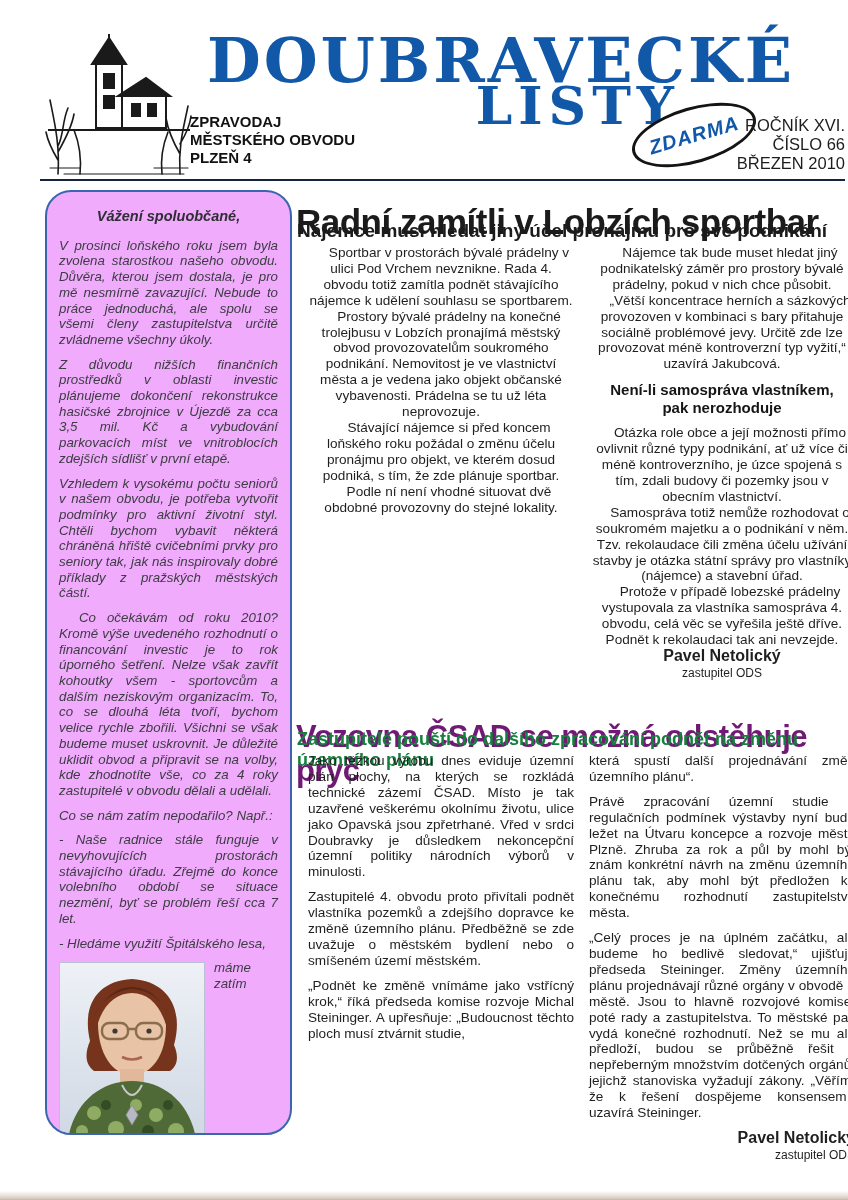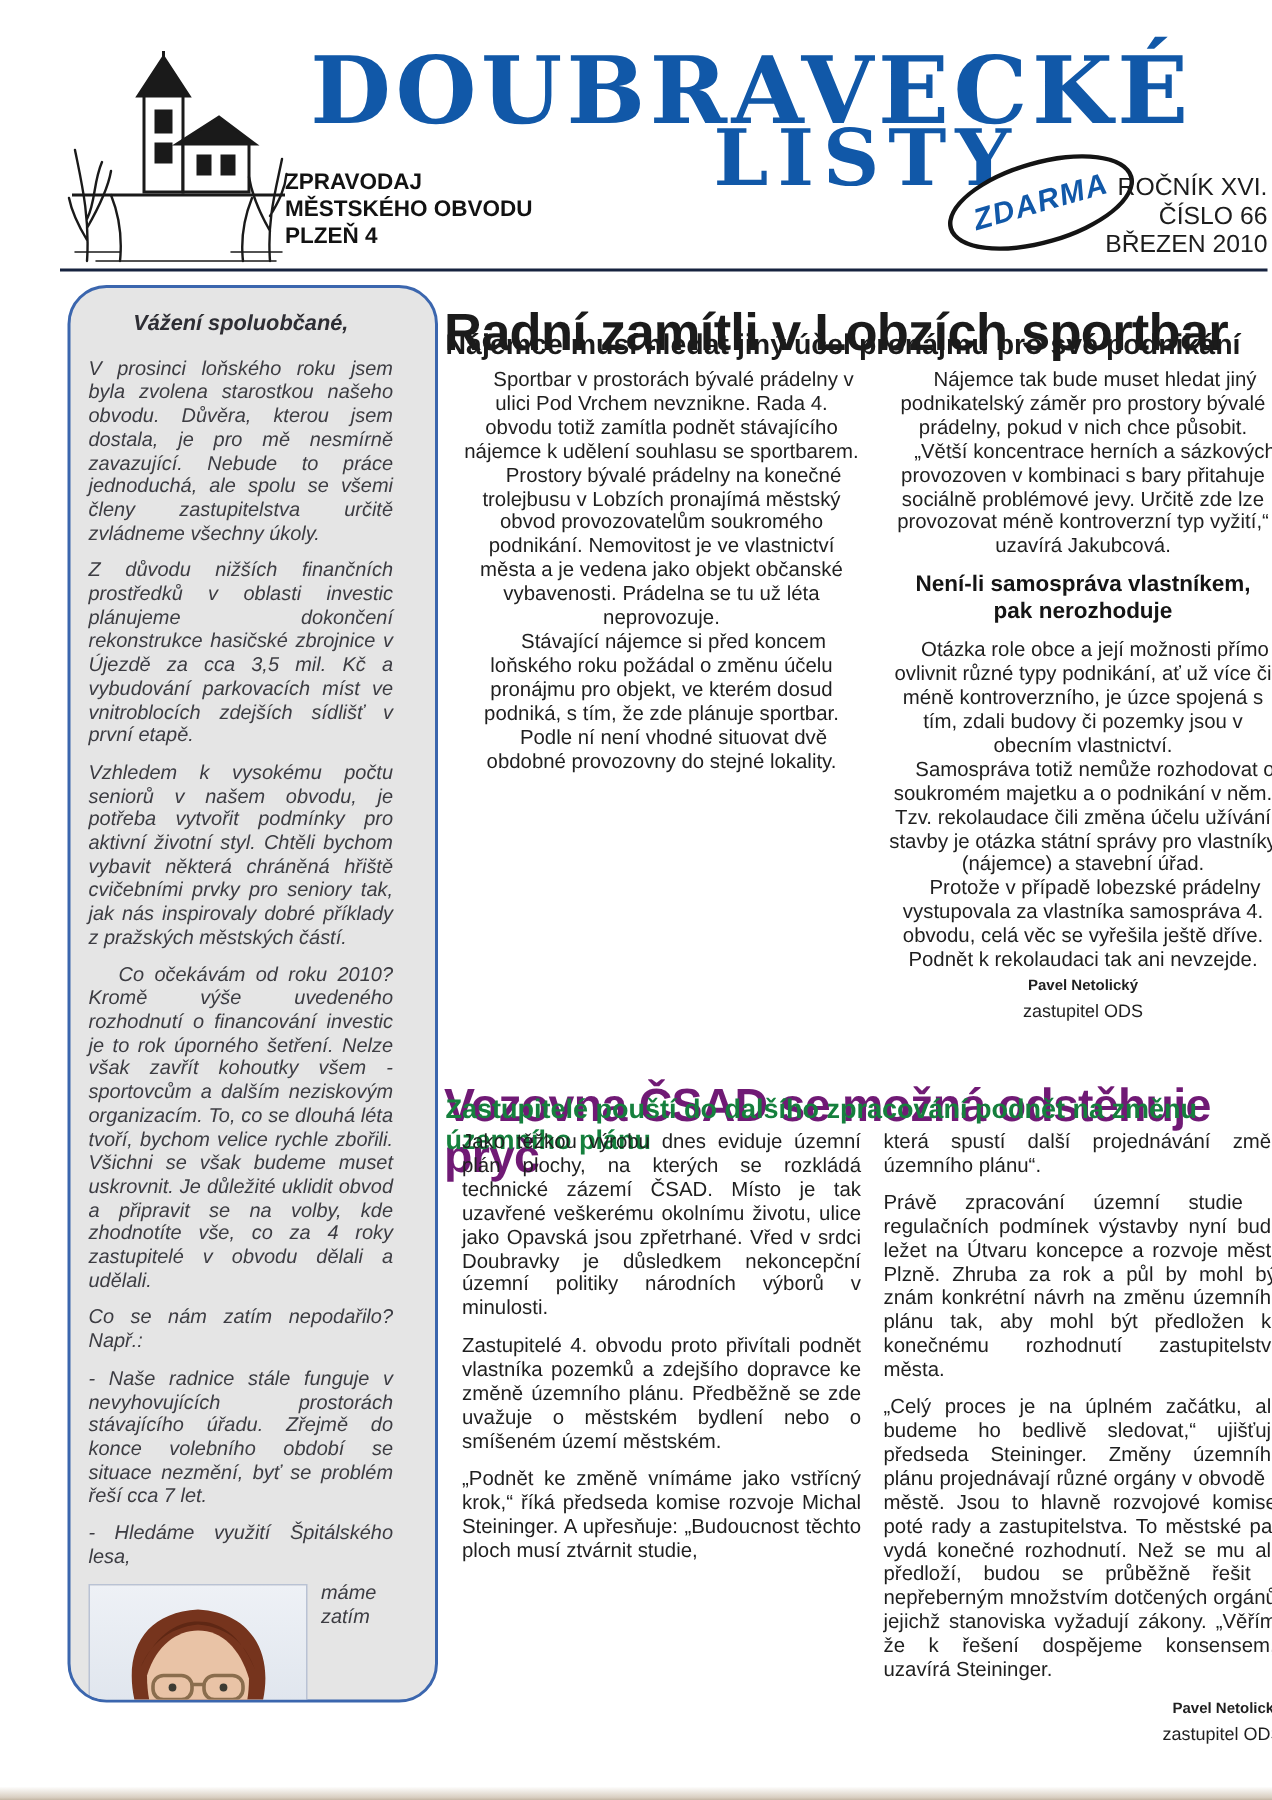--- a/index.html
+++ b/index.html
@@ -32,21 +32,21 @@
   }
   .issue{
     position:absolute;right:3px;top:116px;width:130px;text-align:right;
     font-size:16.5px;line-height:19px;color:#1d1d1d;
   }
   .mast-rule{position:absolute;left:40px;top:179px;width:805px;height:2px;background:#16233f;}
   
   .letterbox{
     position:absolute;left:45px;top:190px;width:247px;height:945px;
     box-sizing:border-box;border:2.5px solid #3b66ae;border-radius:26px;
-    background:#e5e5e5;padding:13px 28px 10px 12px;overflow:hidden;
+    background:#f0abfc;padding:13px 12px 10px 12px;overflow:hidden;
     font-style:italic;font-size:13.3px;line-height:15.7px;color:#3c3c42;
   }
   .letterbox .salut{font-weight:bold;text-align:center;font-size:14.5px;margin:4px 0 13px 0;color:#2e2e34;}
   .letterbox p{margin:0 0 9px 0;text-align:justify;}
   .letterbox p.ind{text-indent:20px;}
   .photo-flow{margin-top:2px;}
   .photo{float:left;width:144px;height:176px;margin:2px 9px 0 0;border:1px solid #b9c2d4;}
   .flow-caption{text-align:left;}
   
   .a1-head{position:absolute;left:296px;top:180px;width:552px;font-weight:bold;
@@ -56,21 +56,21 @@
   .cols{position:absolute;display:flex;gap:15px;left:308px;width:547px;}
   .cols .col{flex:1;font-size:13.6px;line-height:15.9px;text-align:justify;color:#1f1f1f;}
   .c1{top:245px;height:450px;}
   .c2{top:753px;height:430px;}
   .art1 p{margin:0;text-indent:16px;text-align:center;}
   .art2 p{margin:0 0 9px 0;text-indent:0;}
   .art2 p.ind{text-indent:16px;}
   .subhead{font-weight:bold;text-align:center;text-indent:0 !important;
     font-size:15px;line-height:18px;margin:9px 0 8px 0 !important;color:#151515;}
   .sig{text-align:right;margin-top:3px;text-indent:0 !important;}
-  .sig .nm{font-weight:bold;font-size:10px;}
+  .sig .nm{font-weight:bold;font-size:16px;}
   .sig .rl{font-size:12px;}
   .a2-head{position:absolute;left:296px;top:694px;width:552px;font-weight:bold;
     font-size:31px;line-height:34px;letter-spacing:-0.5px;color:#701a75;}
   .a2-sub{position:absolute;left:297px;top:729px;width:552px;font-weight:bold;
     font-size:18px;color:#15803d;}
   
   .page-edge{position:absolute;left:0;bottom:0;width:848px;height:9px;
     background:linear-gradient(to bottom,rgba(217,207,194,0),#d9cfc2 80%,#c3b6a4);}
 </style>
 </head>

